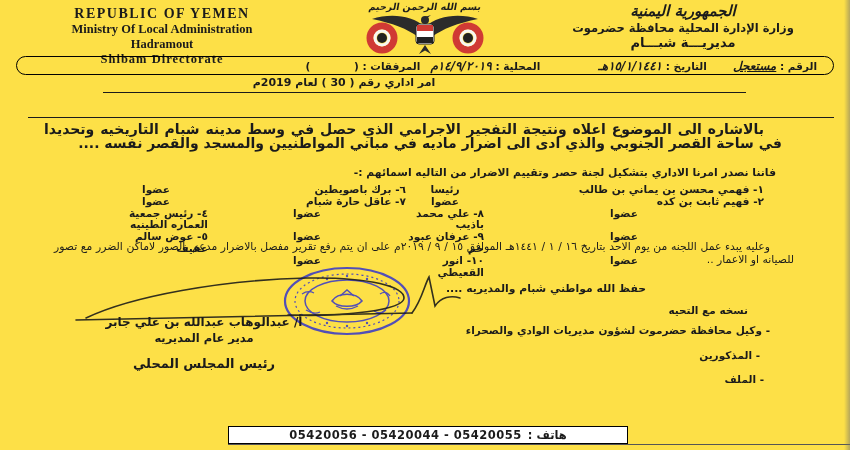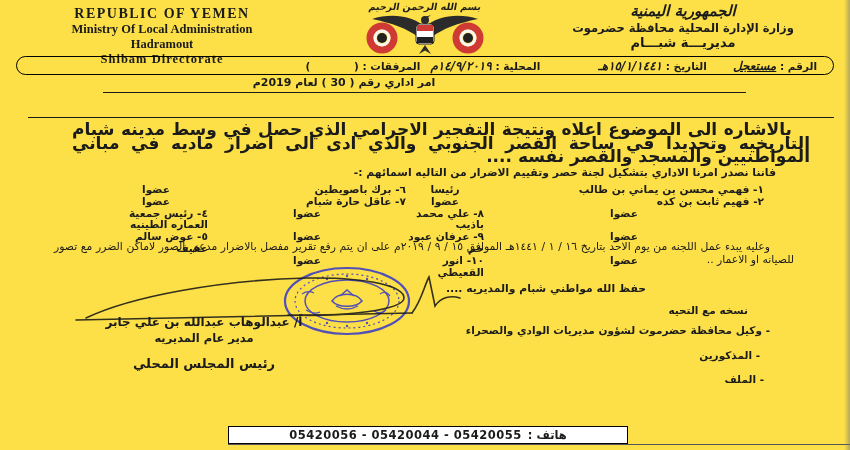--- a/index.html
+++ b/index.html
@@ -32,21 +32,21 @@
   .hand { font-style:italic; font-size:12px; font-weight:700; }
   .hand-u { text-decoration:underline; }
 
   .order { position:absolute; left:248px; top:76px; width:192px; text-align:center; direction:rtl;
            font-size:11px; font-weight:700; }
   .rule1 { position:absolute; left:103px; top:92px; width:643px; border-top:1.5px solid #1b1b1b; }
   .subject { position:absolute; left:0; top:100px; width:100%; text-align:center; direction:rtl;
              font-size:12px; font-weight:700; letter-spacing:0.3px; }
   .rule2 { position:absolute; left:28px; top:117px; width:806px; border-top:1.5px solid #1b1b1b; }
 
-  .bodytext { position:absolute; right:40px; top:123px; width:738px; direction:rtl; font-size:17px;
+  .bodytext { position:absolute; right:68px; top:123px; width:738px; direction:rtl; font-size:14px;
               font-weight:700; line-height:13.5px; text-align:justify; text-indent:18px; }
   .intro { position:absolute; right:56px; top:166px; width:738px; direction:rtl; font-size:10.8px;
            font-weight:700; text-indent:18px; }
 
   .members { position:absolute; right:86px; top:184px; display:grid;
              grid-template-columns:280px 78px 198px 104px; direction:rtl;
              font-size:10.6px; font-weight:700; line-height:11.8px; }
   .mname { text-align:right; }
   .mrole { text-align:center; }
 

